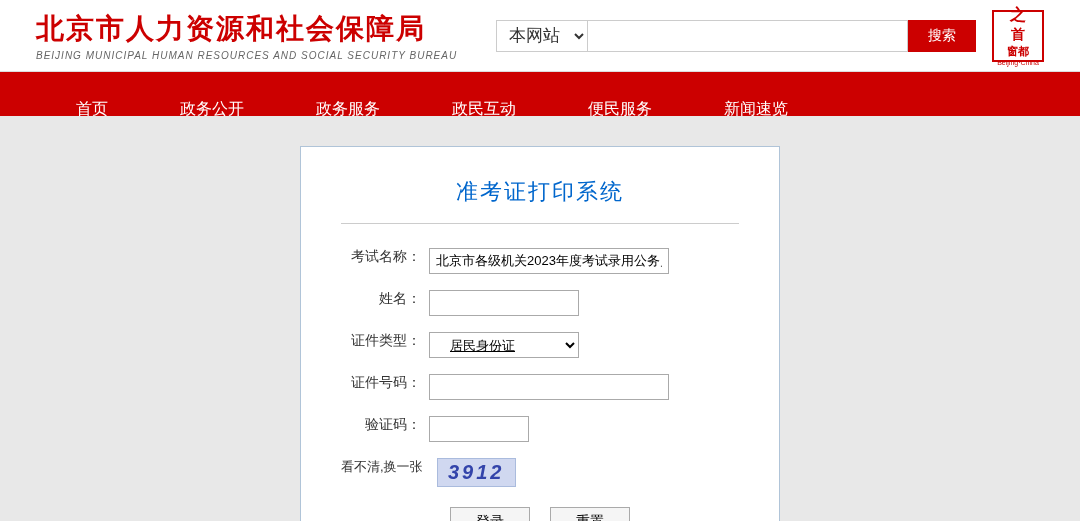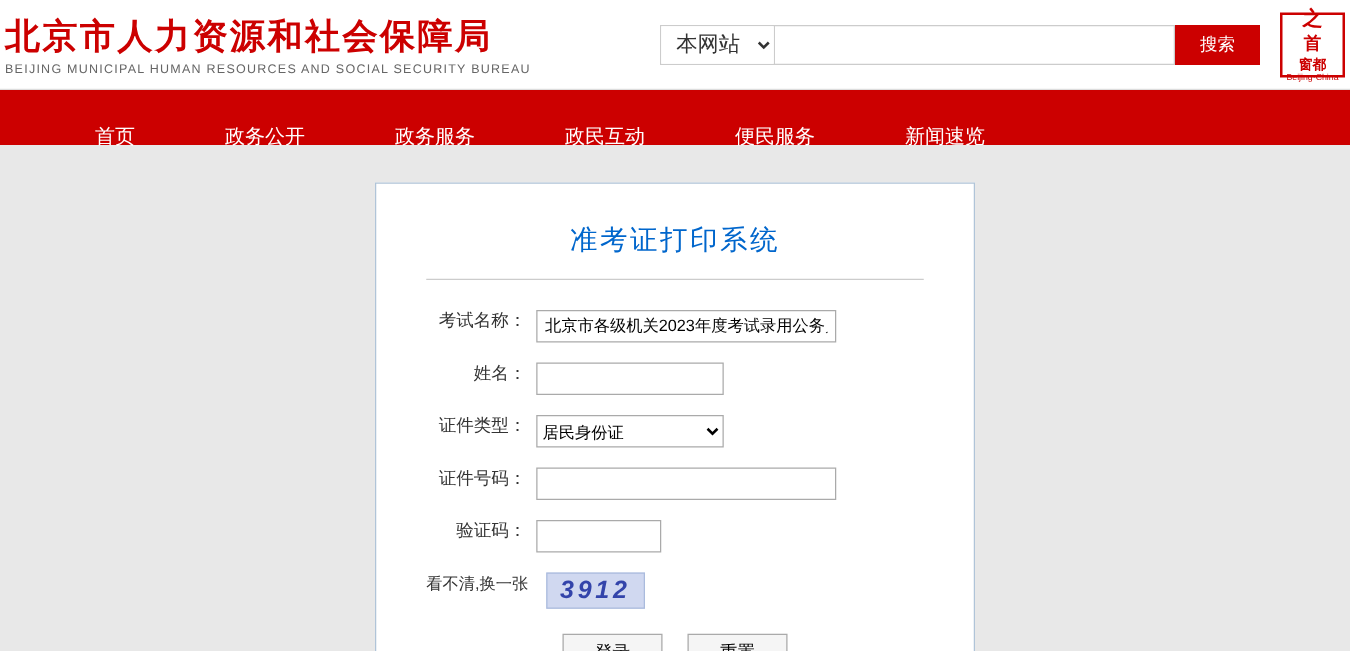--- a/index.html
+++ b/index.html
@@ -3,39 +3,40 @@
   <meta charset="utf-8">
   <style>
     * { margin: 0; padding: 0; box-sizing: border-box; }
     body { font-family: SimSun, "宋体", Arial, sans-serif; background: #f0f0f0; width: 1080px; min-height: 521px; }
 
     
     .header {
       background: #fff;
       display: flex;
       align-items: center;
-      padding: 8px 4px;
+      padding: 8px 36px;
       border-bottom: 1px solid #ddd;
       height: 72px;
     }
     .header-logo {
       flex: 1;
     }
     .logo-cn {
       font-size: 28px;
       font-weight: bold;
       color: #cc0000;
       font-family: SimHei, "黑体", sans-serif;
       letter-spacing: 2px;
     }
     .logo-en {
       font-size: 10px;
       color: #666;
       letter-spacing: 1px;
       margin-top: 2px;
+      font-style: italic;
     }
     .header-search {
       display: flex;
       align-items: center;
       gap: 0;
     }
     .search-scope-wrapper {
       display: flex;
       align-items: center;
       border: 1px solid #ccc;
@@ -165,26 +166,27 @@
     }
     .form-input-name {
       width: 150px;
     }
     .form-input-captcha {
       width: 100px;
     }
     .form-select {
       border: 1px solid #aaa;
       height: 26px;
-      padding: 2px 0;
+      padding: 2px 16px;
       font-size: 13px;
       outline: none;
       width: 150px;
       background: #fff;
       cursor: pointer;
+      text-decoration: underline;
     }
     .captcha-image {
       display: inline-block;
       background: #d0d8f0;
       color: #3344aa;
       font-size: 20px;
       font-weight: bold;
       font-style: italic;
       font-family: Arial, sans-serif;
       padding: 2px 10px;

